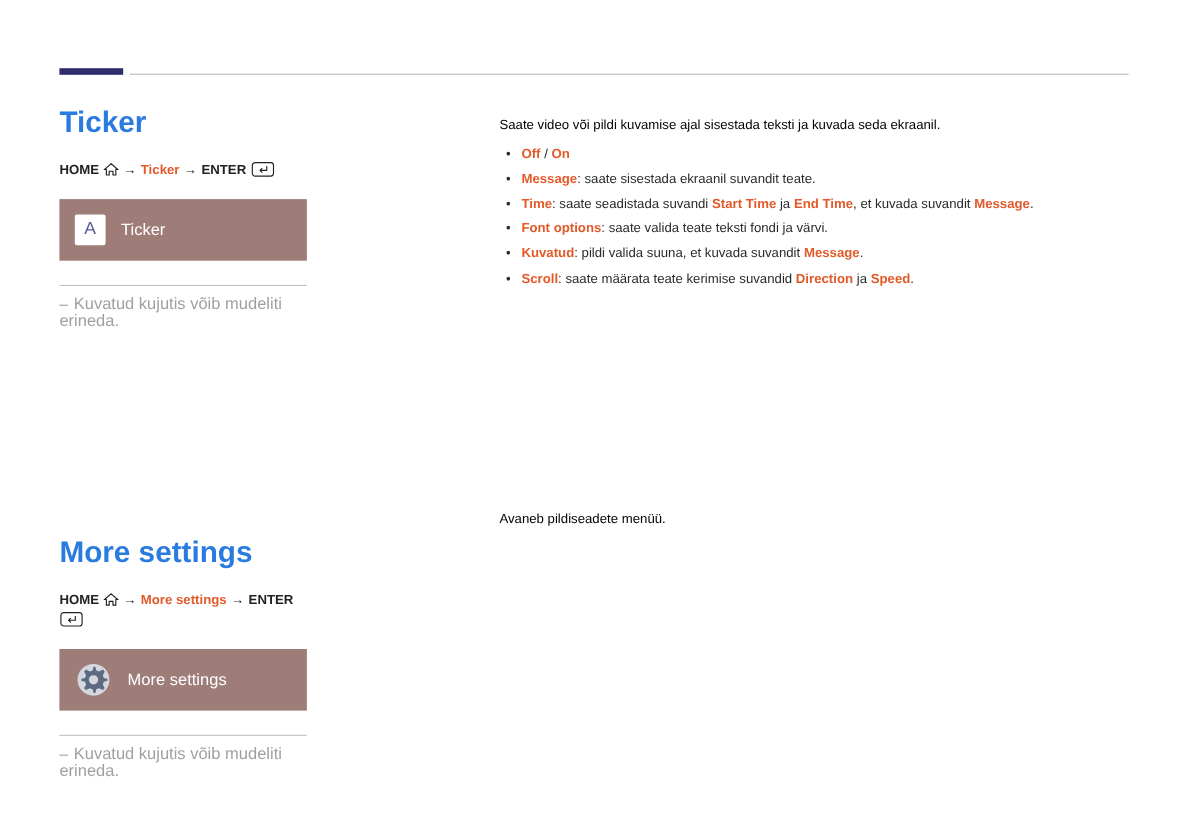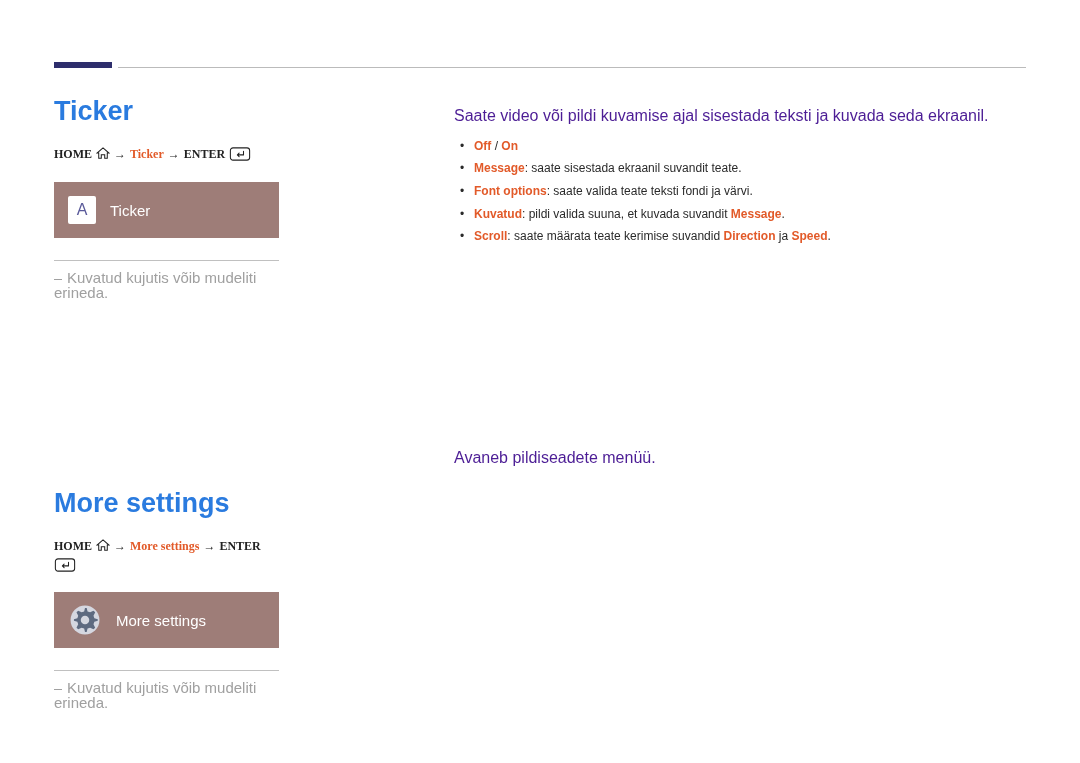--- a/index.html
+++ b/index.html
@@ -46,23 +46,23 @@
       color: #2a7bdf;
       font-size: 27px;
       font-weight: bold;
       margin-bottom: 20px;
     }
     .crumb {
       font-size: 12px;
       font-weight: bold;
       color: #222;
       display: flex;
+      align-items: center;
       gap: 4px;
       flex-wrap: wrap;
-      font-family: Liberation Serif, serif;
     }
     .crumb .hl {
       color: #e25a29;
     }
     .house-icon {
       display: inline-block;
       width: 14px;
       height: 12px;
       position: relative;
     }
@@ -120,22 +120,22 @@
     }
     .note .dash {
       display: inline-block;
       width: 8px;
       height: 1px;
       background: #a0a0a0;
       vertical-align: middle;
       margin-right: 5px;
     }
     .intro {
-      font-size: 16px;
-      color: #4c1d95;
+      font-size: 12px;
+      color: #000000;
       line-height: 1.55;
     }
     .bullets {
       list-style: none;
       margin-top: 8px;
     }
     .bullets li {
       position: relative;
       padding-left: 20px;
       font-size: 12px;
@@ -249,20 +249,23 @@
   <div>
     <p class="intro">Saate video või pildi kuvamise ajal sisestada teksti ja kuvada seda ekraanil.</p>
     <ul class="bullets">
       <li>
         <span class="hl">Off</span><span> / </span><span class="hl">On</span>
       </li>
       <li>
         <span class="lead-hl">Message</span><span>: saate sisestada ekraanil suvandit teate.</span>
       </li>
       <li>
+        <span class="lead-hl">Time</span><span>: saate seadistada suvandi </span><span class="hl">Start Time</span><span> ja </span><span class="hl">End Time</span><span>, et kuvada suvandit </span><span class="hl">Message</span><span>.</span>
+      </li>
+      <li>
         <span class="lead-hl">Font options</span><span>: saate valida teate teksti fondi ja värvi.</span>
       </li>
       <li>
         <span class="lead-hl">Kuvatud</span><span>: pildi valida suuna, et kuvada suvandit </span><span class="hl">Message</span><span>.</span>
       </li>
       <li>
         <span class="lead-hl">Scroll</span><span>: saate määrata teate kerimise suvandid </span><span class="hl">Direction</span><span> ja </span><span class="hl">Speed</span><span>.</span>
       </li>
     </ul>
   </div>

